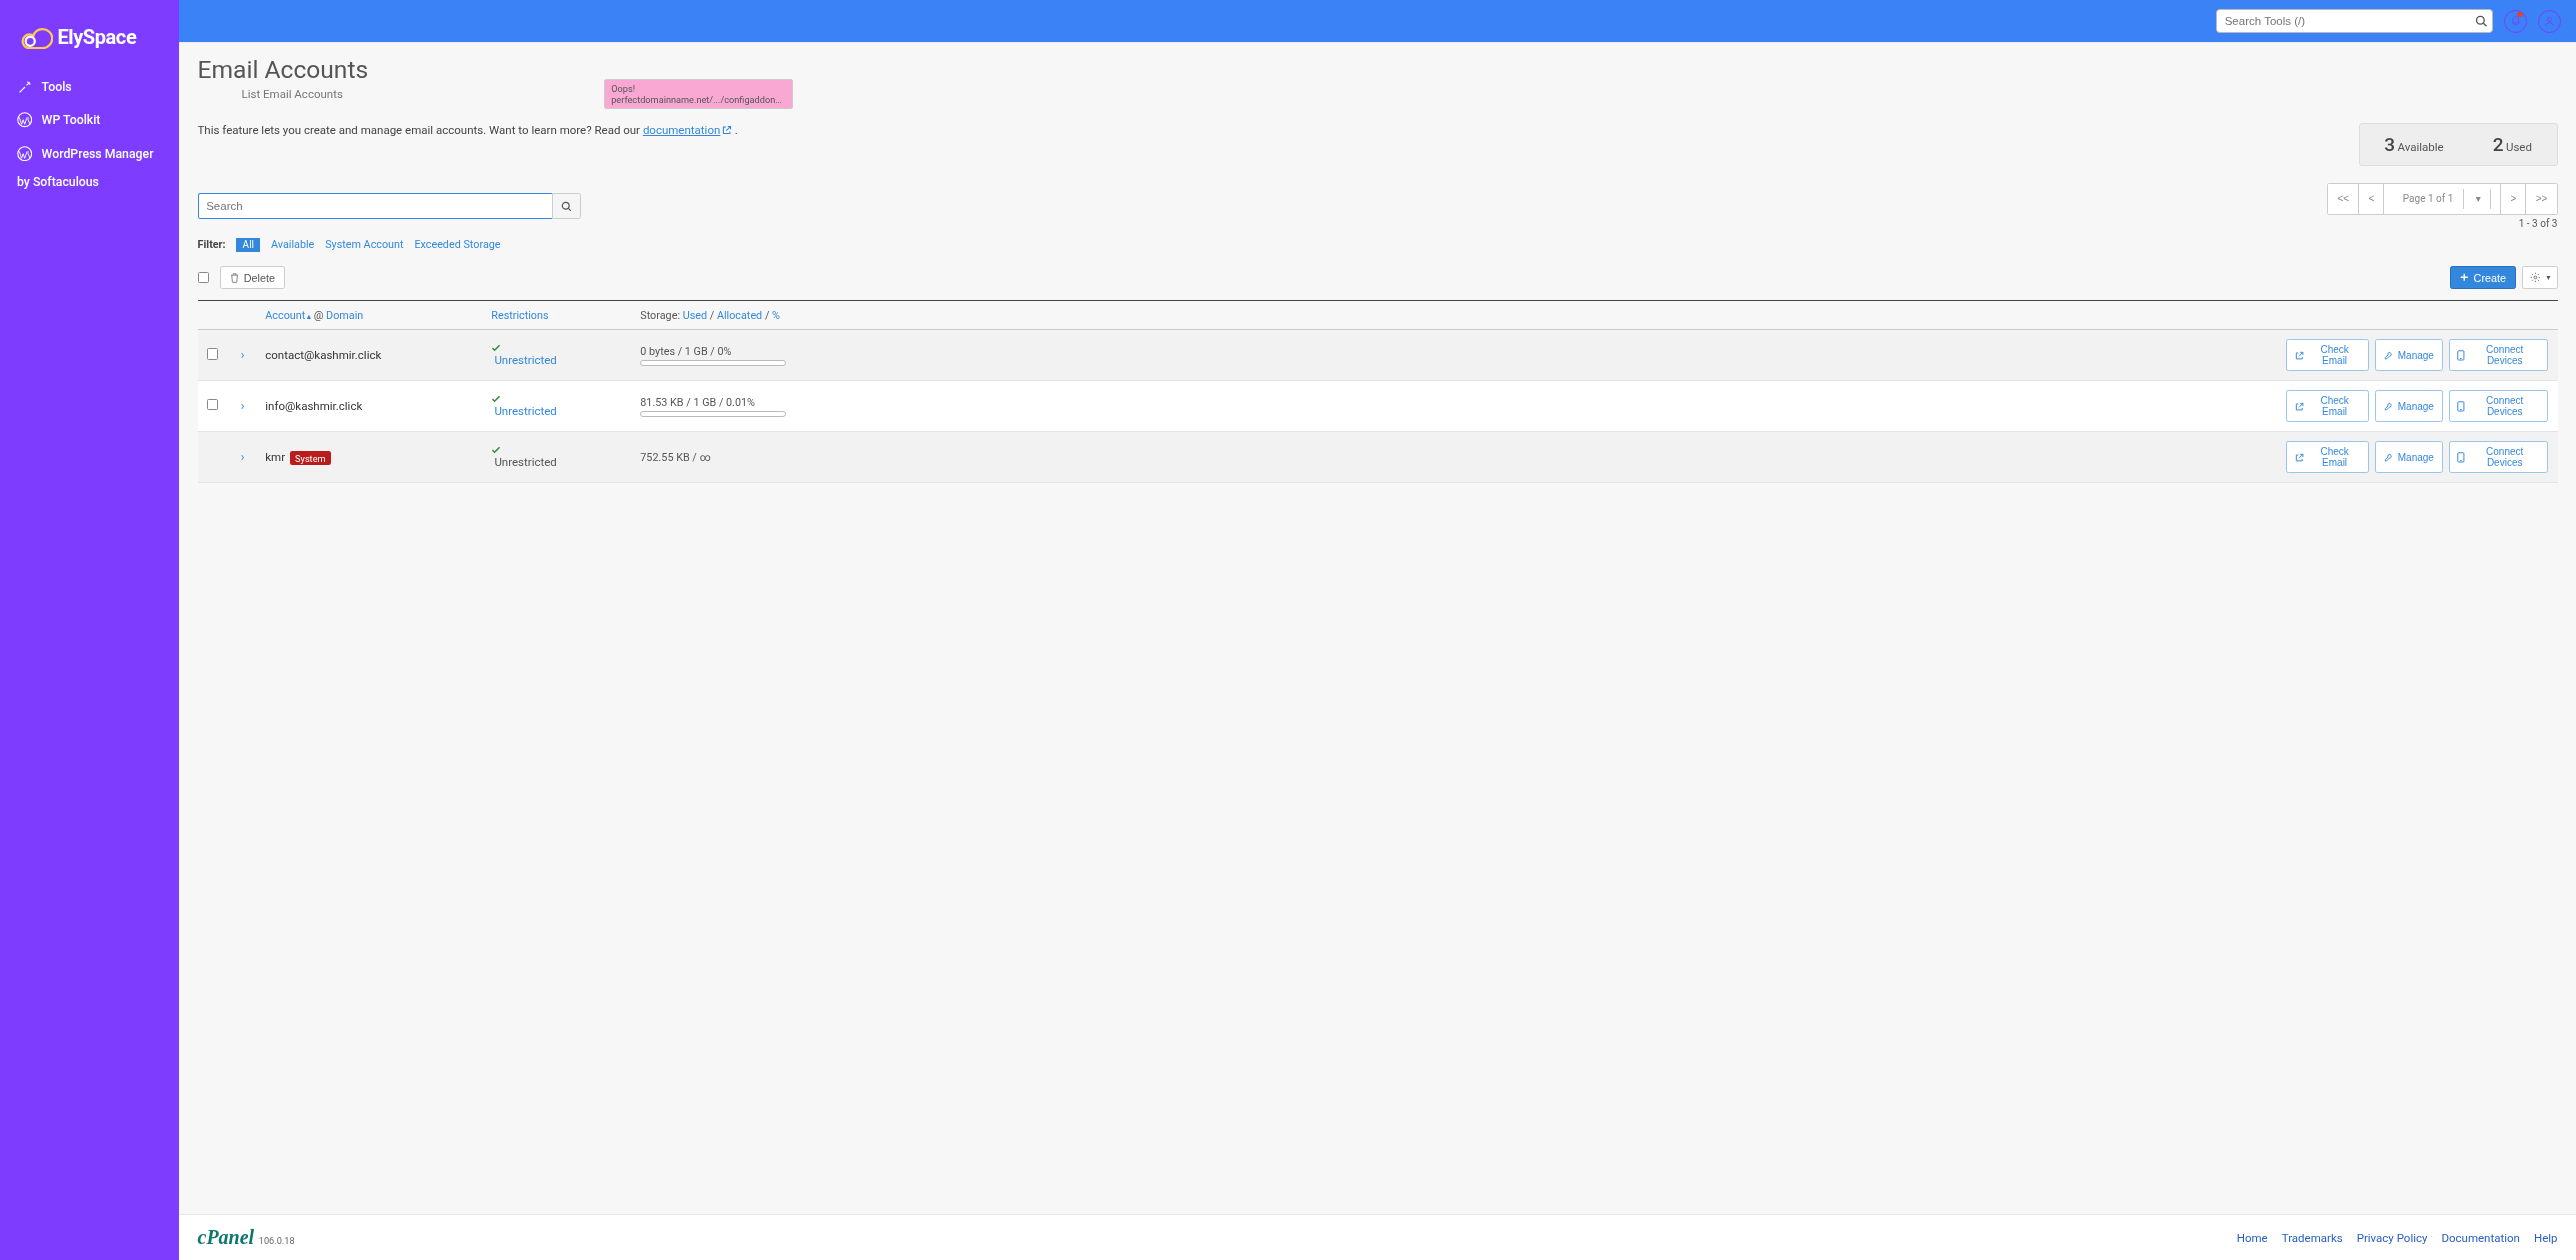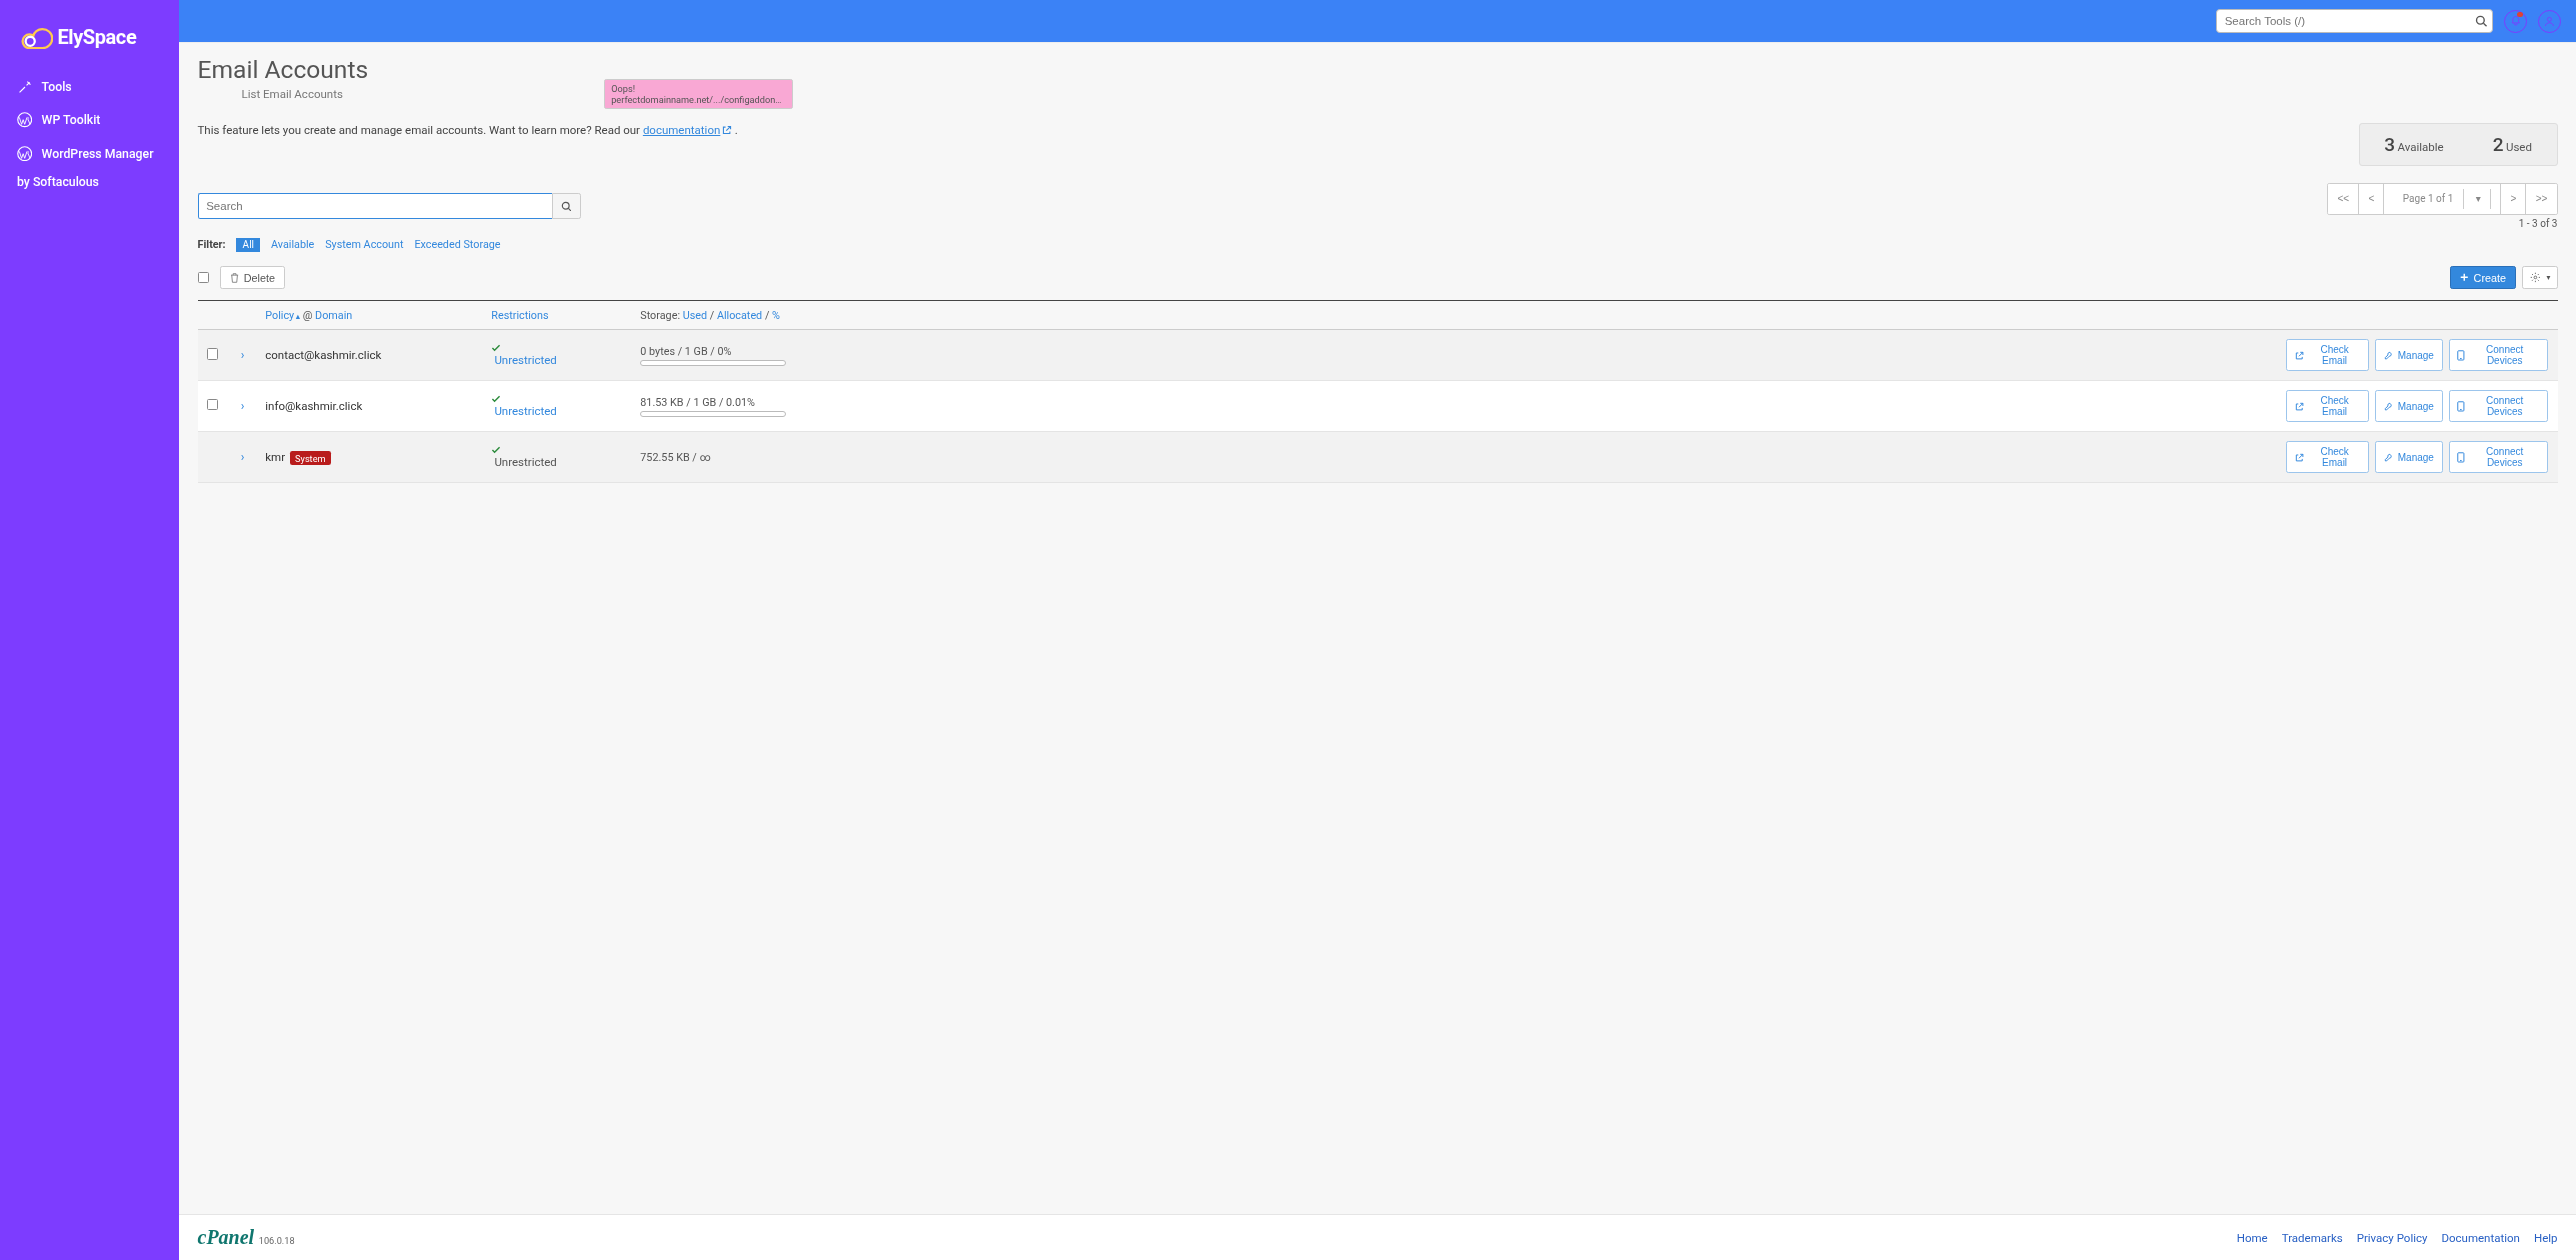--- a/index.html
+++ b/index.html
@@ -273,21 +273,21 @@
               <span style="font-size:7.7px;margin-left:1.5px;">▾</span>
             </button>
           </div>
         </div>
 
         <div class="tbl">
           <div class="thead">
             <div class="col-chk"></div>
             <div class="col-exp"></div>
             <div class="col-acct">
-              <a><span>Policy</span><span class="sortcaret">▴</span></a>
+              <a><span>Account</span><span class="sortcaret">▴</span></a>
               <span>@</span>
               <a>Domain</a>
             </div>
             <div class="col-restr"><a>Restrictions</a></div>
             <div class="col-stor">
               <span>Storage: </span><a>Used</a> / <a>Allocated</a> / <a>%</a>
             </div>
             <div class="col-actions"></div>
           </div>
           <div class="tbody" id="tbody">

